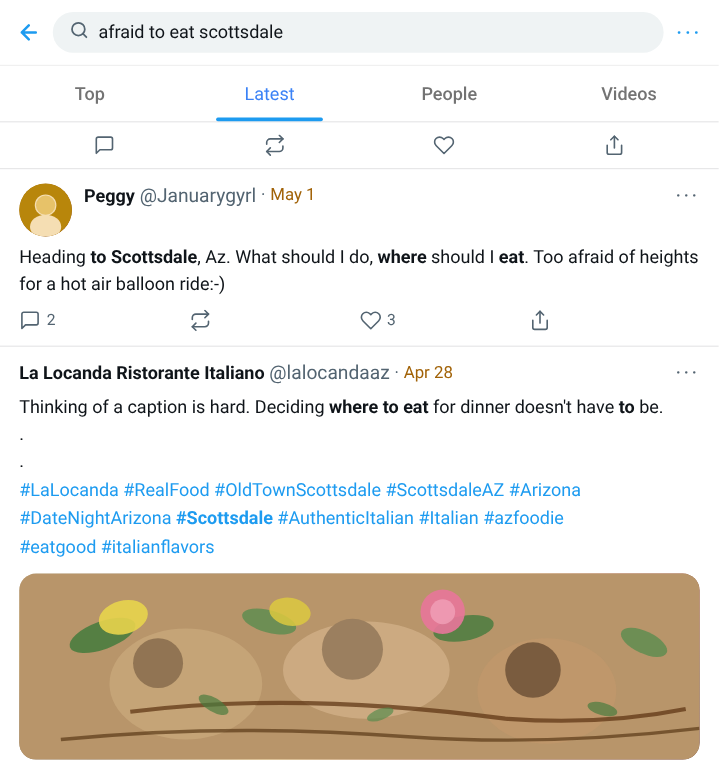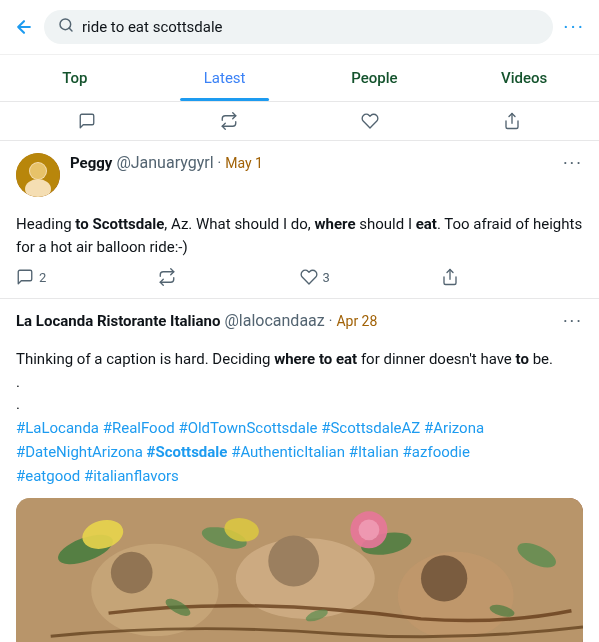--- a/index.html
+++ b/index.html
@@ -56,21 +56,21 @@
     
     .tabs {
       display: flex;
       border-bottom: 1px solid #e7e7e8;
     }
     .tab {
       flex: 1;
       text-align: center;
       padding: 14px 4px;
       font-size: 15px;
-      color: #14532d;
+      color: #737373;
       cursor: pointer;
       position: relative;
       font-weight: 500;
     }
     .tab.active {
       color: #3b82f6;
       font-weight: 400;
     }
     .tab.active::after {
       content: '';
@@ -145,21 +145,21 @@
       font-size: 14px;
     }
     .tweet-more {
       color: #536471;
       cursor: pointer;
       font-size: 18px;
       letter-spacing: 2px;
       padding-left: 8px;
     }
     .tweet-body {
-      margin-top: 16px;
+      margin-top: 6px;
       font-size: 15px;
       color: #0f1419;
       line-height: 1.5;
     }
     .tweet-body b, .tweet-body strong {
       font-weight: 700;
     }
 
     
     .tweet-actions {
@@ -242,21 +242,21 @@
       <path d="M19 12H5M12 5l-7 7 7 7"></path>
     </svg>
   </div>
   <div class="search-bar">
     <span class="search-icon-wrap">
       <svg width="16" height="16" viewBox="0 0 24 24" fill="none" stroke="#536471" stroke-width="2.2" stroke-linecap="round" stroke-linejoin="round">
         <circle cx="11" cy="11" r="8"></circle>
           <path d="M21 21l-4.35-4.35"></path>
       </svg>
     </span>
-    <span class="search-input-text">ride to eat scottsdale</span>
+    <span class="search-input-text">afraid to eat scottsdale</span>
   </div>
   <div class="more-btn">···</div>
 </div>
 
 <div class="tabs">
   <div class="tab">
     <span>Top</span>
   </div>
   <div class="tab active">
     <span>Latest</span>

